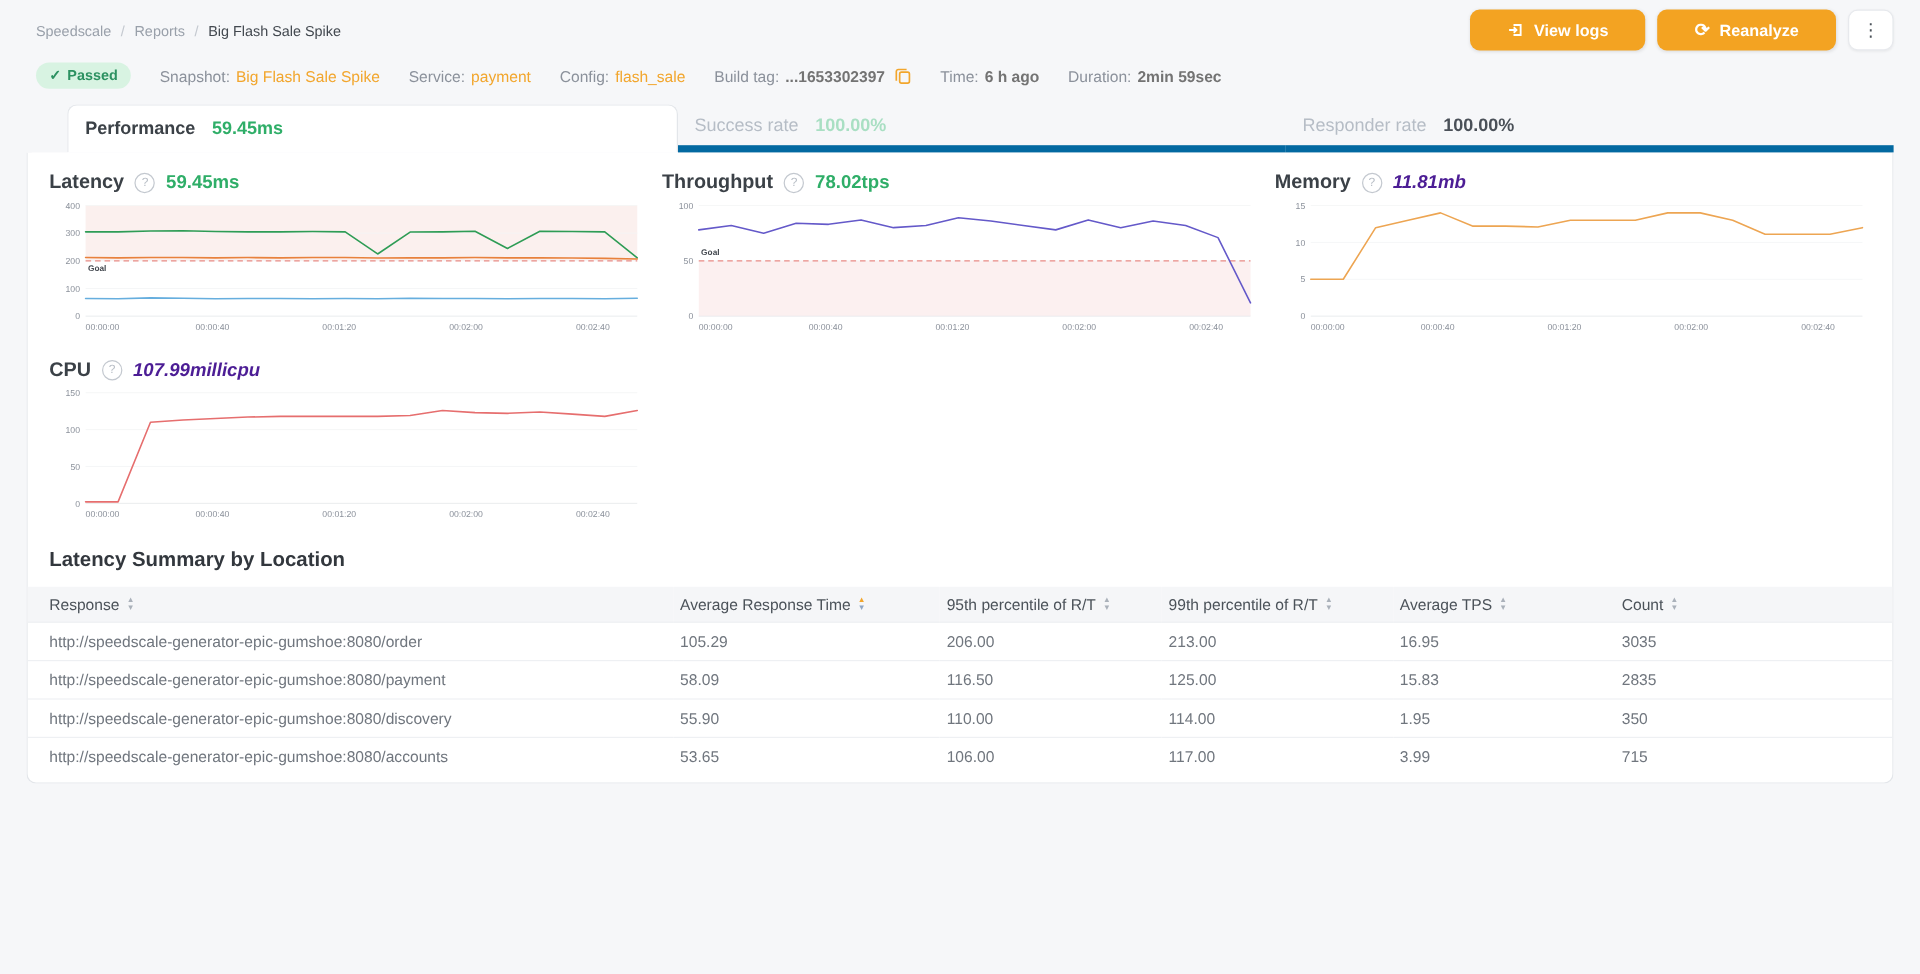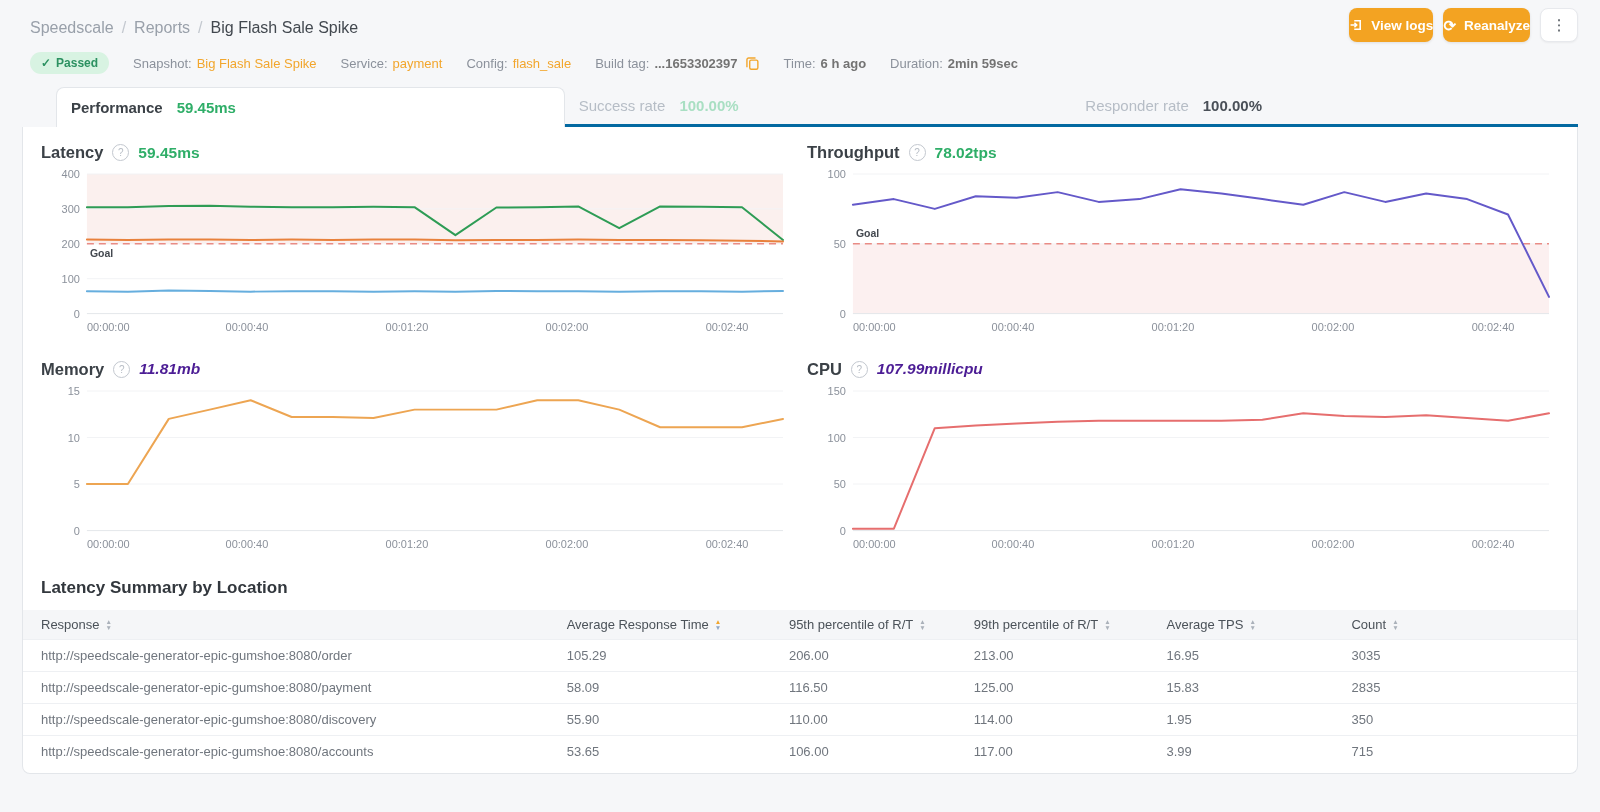--- a/index.html
+++ b/index.html
@@ -3,28 +3,28 @@
 <meta charset="utf-8">
 <style>
   html,body{margin:0;padding:0;}
   body{
     width:1600px;height:812px;overflow:hidden;
     background:#f6f7f9;color:#3f454d;
     font-family:"Liberation Sans", sans-serif;
   }
   
   .topbar{display:flex;justify-content:space-between;align-items:flex-start;padding:8px 22px 0 30px;}
-  .breadcrumb{display:flex;align-items:center;gap:8px;font-size:16px;color:#99a0aa;margin-top:11px;}
+  .breadcrumb{display:flex;align-items:center;gap:8px;font-size:12px;color:#99a0aa;margin-top:11px;}
   .bc-link{cursor:pointer;}
   .bc-sep{color:#c3c8cf;}
   .bc-current{color:#42484f;}
   .actions{display:flex;gap:10px;align-items:center;}
   .btn-primary{
     display:inline-flex;align-items:center;gap:8px;background:#f3a322;color:#fff;
-    border:none;border-radius:8px;height:34px;padding:0 0;font-size:13.5px;font-weight:700;
+    border:none;border-radius:8px;height:34px;padding:0 31px;font-size:13.5px;font-weight:700;
     font-family:inherit;box-shadow:0 1px 3px rgba(0,0,0,.10);cursor:pointer;
   }
   .btn-primary svg{display:block;}
   .refresh-glyph{font-size:15px;font-weight:700;line-height:1;}
   .btn-kebab{
     width:38px;height:34px;background:#fff;border:1px solid #e7e9ed;border-radius:8px;
     color:#4b5259;font-size:15px;box-shadow:0 1px 2px rgba(0,0,0,.05);cursor:pointer;
   }
   
   .statusbar{display:flex;align-items:center;gap:24px;padding:10px 22px 13px 30px;font-size:13px;}
@@ -32,30 +32,30 @@
     border-radius:20px;padding:4px 11px;font-size:12px;font-weight:600;}
   .field{display:inline-flex;gap:5px;align-items:center;}
   .flabel{color:#8b919b;}
   .fvalue{color:#737373;font-weight:700;}
   .fvalue.accent{color:#f2a62d;font-weight:500;cursor:pointer;}
   .copy-btn{display:inline-flex;margin-left:2px;cursor:pointer;}
   
   .content{padding:0 22px;}
   .tabstrip{display:flex;height:40px;padding-left:34px;}
   .tab{flex:1;display:flex;align-items:center;gap:14px;padding:0 14px;font-size:15px;
-    color:#b6bdc6;border-bottom:3px solid #0369a1;cursor:pointer;}
+    color:#b6bdc6;border-bottom:6px solid #0369a1;cursor:pointer;}
   .tab.active{background:#fff;border:1px solid #e3e6ea;border-bottom:none;border-radius:8px 8px 0 0;
     color:#3b4147;font-weight:700;}
   .tab-value{font-weight:700;}
   .tv-green{color:#2fae68;}
   .tv-green-muted{color:#a9dfc3;}
   .tv-dark{color:#4a5058;}
   .card{background:#fff;border:1px solid #e3e6ea;border-top:none;border-radius:0 0 8px 8px;padding-bottom:6px;}
   
-  .charts{display:grid;grid-template-columns:1fr 1fr;column-gap:14px;padding:0 18px;}
+  .charts{display:grid;grid-template-columns:1fr 1fr 1fr;column-gap:14px;padding:0 18px;}
   .chart-header{display:flex;align-items:center;gap:9px;margin:16px 0 4px;}
   .chart-title{font-size:16.5px;font-weight:700;color:#3b4147;}
   .help{width:15px;height:15px;border:1.2px solid #c3c8cf;border-radius:50%;color:#b7bdc5;
     font-size:10px;display:inline-flex;align-items:center;justify-content:center;cursor:pointer;flex:none;}
   .chart-value{font-size:15.5px;font-weight:600;}
   .cv-green{color:#2fae68;}
   .cv-gray{color:#4c1d95;font-style:italic;}
   svg.chart{display:block;width:100%;height:auto;}
   
   .table-title{font-size:17px;font-weight:700;color:#32373d;margin:18px 18px 12px;}

